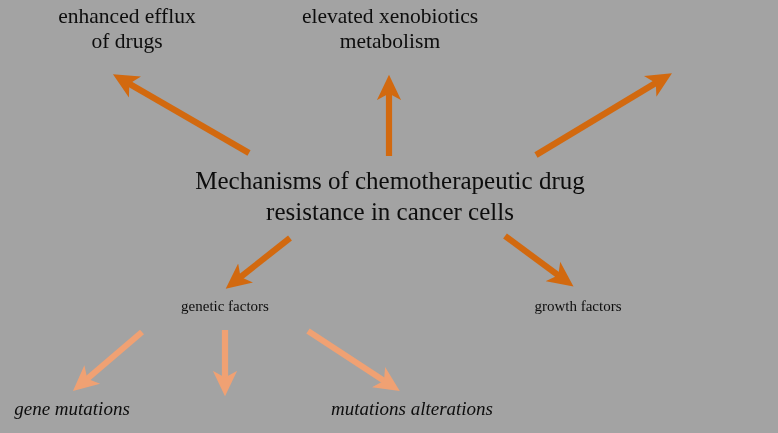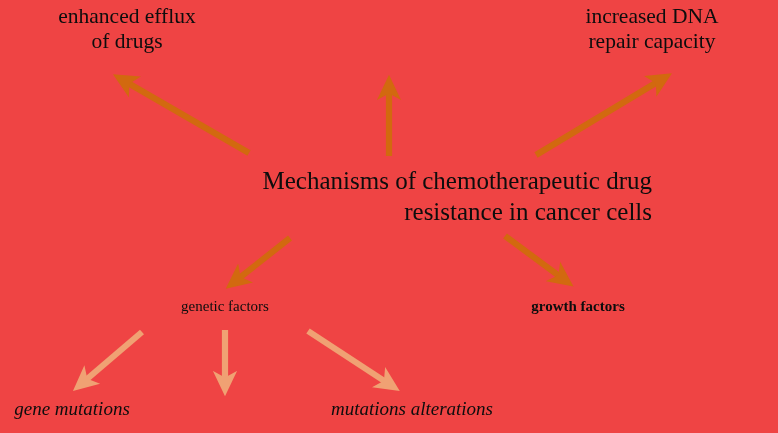--- a/index.html
+++ b/index.html
@@ -4,21 +4,21 @@
 <style>
   html, body {
     margin: 0;
     padding: 0;
     background: #ffffff;
   }
   #canvas {
     position: relative;
     width: 778px;
     height: 433px;
-    background: #ef4444;
+    background: #a3a3a3;
     overflow: hidden;
     font-family: "Liberation Serif", "DejaVu Serif", serif;
     color: #0d0d0d;
   }
   svg.arrow-layer {
     position: absolute;
     left: 0;
     top: 0;
     width: 778px;
     height: 433px;
@@ -41,23 +41,23 @@
   .node-factor {
     font-size: 15px;
   }
   .node-leaf {
     font-size: 19px;
     font-style: italic;
   }
   .n-efflux   { left: 2px;   top: 4px;   width: 250px; }
   .n-xeno     { left: 268px; top: 4px;   width: 244px; }
   .n-dna      { left: 528px; top: 4px;   width: 248px; }
-  .n-center   { left: 128px; top: 166px; width: 524px; text-align: right; }
+  .n-center   { left: 128px; top: 166px; width: 524px; }
   .n-genetic  { left: 125px; top: 298px; width: 200px; }
-  .n-growth   { left: 478px; top: 298px; width: 200px; font-weight: bold; }
+  .n-growth   { left: 478px; top: 298px; width: 200px; }
   .n-gene-mut { left: -4px;  top: 398px; width: 152px; }
   .n-ampl     { left: 160px; top: 398px; width: 142px; }
   .n-epi      { left: 312px; top: 398px; width: 200px; }
 </style>
 </head>
 <body>
 
 <div id="canvas">
 
   <svg class="arrow-layer" viewBox="0 0 778 433" width="778" height="433" xmlns="http://www.w3.org/2000/svg">
@@ -81,23 +81,23 @@
     <g stroke="#f0a173" stroke-width="6.2" fill="none" stroke-linecap="butt">
       <line x1="142" y1="332" x2="80" y2="385" marker-end="url(#head-secondary)"></line>
       <line x1="225" y1="330" x2="225" y2="387" marker-end="url(#head-secondary)"></line>
       <line x1="308" y1="331" x2="392" y2="386" marker-end="url(#head-secondary)"></line>
     </g>
   </svg>
 
   <div class="node node-outcome n-efflux">enhanced efflux
 of drugs</div>
 
+  <div class="node node-outcome n-xeno">elevated xenobiotics
+metabolism</div>
 
-  <div class="node node-outcome n-dna">increased DNA
-repair capacity</div>
 
   <div class="node node-center n-center">Mechanisms of chemotherapeutic drug
 resistance in cancer cells</div>
 
   <div class="node node-factor n-genetic">genetic factors</div>
 
   <div class="node node-factor n-growth">growth factors</div>
 
   <div class="node node-leaf n-gene-mut">gene mutations</div>
 

